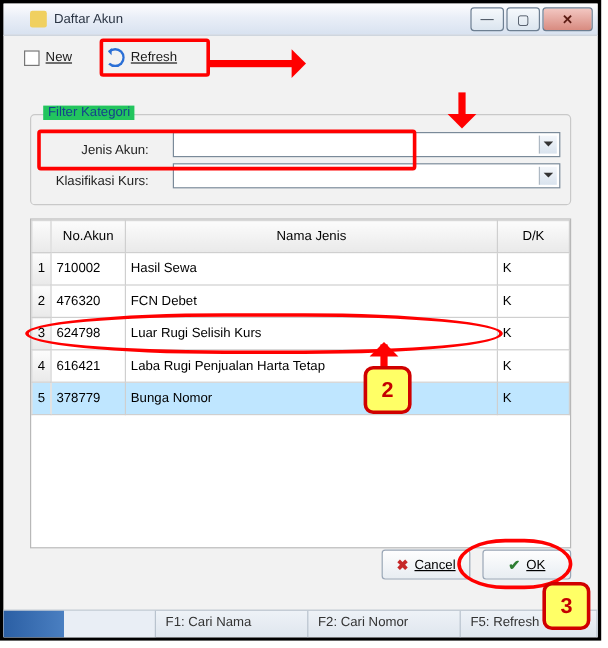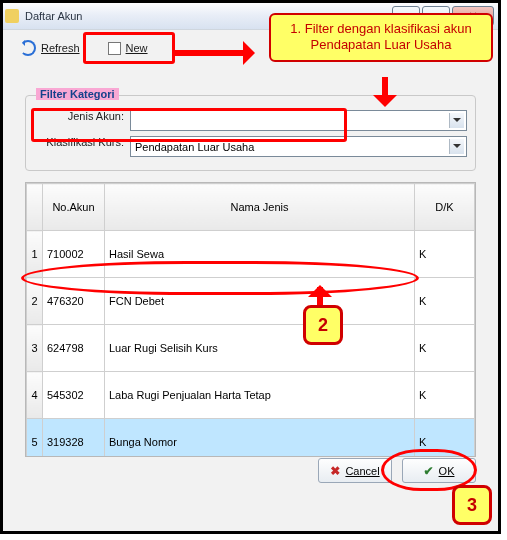--- a/index.html
+++ b/index.html
@@ -1,49 +1,49 @@
 <!DOCTYPE html>
 <html><head>
 <meta charset="utf-8">
 <style>
   html,body{margin:0;padding:0;font-family:Tahoma,Arial,sans-serif;font-size:11px;background:#fff}
   .outer-anno{border:3px solid #000;width:501px;height:534px;position:relative;box-sizing:border-box}
   
-  .titlebar{height:26px;background:linear-gradient(#fdfdfe,#e9eef7 45%,#d8e2f0);border-bottom:1px solid #9aa7b7;display:flex;align-items:center;padding:0 0;position:relative}
+  .titlebar{height:26px;background:linear-gradient(#fdfdfe,#e9eef7 45%,#d8e2f0);border-bottom:1px solid #9aa7b7;display:flex;align-items:center;padding:0 20px;position:relative}
   .titlebar .tic{width:14px;height:14px;margin:0 6px 0 2px;background:#f0d060;border-radius:2px}
   .titlebar .ttl{color:#2b3544}
   .winbtns{position:absolute;right:4px;top:3px;display:flex;gap:2px}
   .winbtn{width:26px;height:18px;border:1px solid #6d7f92;border-radius:3px;background:linear-gradient(#f6f9fc,#dbe5ef);display:flex;align-items:center;justify-content:center;font-size:11px;color:#2b3544}
   .winbtn.close{width:40px;background:linear-gradient(#f3c7c2,#d88b80);color:#5a1a12;font-weight:bold}
   
   .client{position:absolute;top:26px;left:0;right:0;bottom:0;background:#f2f2f2;border-top:1px solid #cfd6de}
   
   .toolbar{height:30px;display:flex;align-items:center;gap:10px;padding:3px 8px}
   .tbtn{display:flex;align-items:center;gap:5px;padding:3px 8px;border:1px solid transparent;border-radius:3px;cursor:pointer;color:#1a1a1a}
   .tbtn .box{width:11px;height:11px;border:1px solid #777;background:#fff}
   .refresh-ico{width:12px;height:12px;border:2px solid #2a6fd6;border-left-color:transparent;border-radius:50%;position:relative}
   .refresh-ico::after{content:"";position:absolute;left:-3px;top:-2px;border:3px solid transparent;border-right-color:#2a6fd6}
   .u{text-decoration:underline}
   .redbox{border:3px solid #f00;border-radius:3px}
   .refresh-outline{position:absolute;left:80px;top:29px;width:86px;height:26px;z-index:5}
   
   .group{position:absolute;left:22px;top:65px;right:22px;height:74px;border:1px solid #c9c9c9;border-radius:4px}
-  .group .legend{position:absolute;top:-8px;left:10px;background:#f9a8d4;padding:0 4px;color:#15428b;font-weight:bold}
-  .frow{position:absolute;left:8px;right:8px;display:flex;align-items:flex-start;gap:6px}
+  .group .legend{position:absolute;top:-8px;left:10px;background:#22c55e;padding:0 4px;color:#15428b;font-weight:normal}
+  .frow{position:absolute;left:8px;right:8px;display:flex;align-items:flex-end;gap:20px}
   .frow.r1{top:14px}
   .frow.r2{top:40px}
   .flabel{width:90px;text-align:right;color:#222}
   .combo{flex:1;height:19px;background:#fff;border:1px solid #7a8a99;display:flex;align-items:center;padding:0 16px 0 4px;position:relative}
   .combo .arrow{position:absolute;right:2px;top:2px;width:14px;height:15px;background:linear-gradient(#f4f7fb,#d9e3ee);border-left:1px solid #aeb9c4;display:flex;align-items:center;justify-content:center}
   .combo .arrow::after{content:"";border:4px solid transparent;border-top-color:#333;margin-top:3px}
   .klas-outline{position:absolute;left:28px;top:105px;width:310px;height:28px;z-index:5}
   
   .tablewrap{position:absolute;left:22px;top:152px;right:22px;bottom:74px;border:1px solid #b8b8b8;background:#fff;overflow:hidden}
   table{border-collapse:collapse;width:100%;table-layout:fixed}
-  th,td{border:1px solid #cfcfcf;padding:14px 4px;height:18px;text-align:left;white-space:nowrap;overflow:hidden}
+  th,td{border:1px solid #cfcfcf;padding:4px 4px;height:18px;text-align:left;white-space:nowrap;overflow:hidden}
   th{background:linear-gradient(#fcfcfc,#e9e9e9);font-weight:normal;text-align:center}
   col.c0{width:16px}col.c1{width:62px}col.c2{}col.c3{width:60px}
   td.rownum{background:linear-gradient(#fcfcfc,#e9e9e9);text-align:center}
   tr.sel td{background:#bfe6ff}
   
   .ellipse{position:absolute;border:3px solid #f00;border-radius:50%/60%;z-index:6;pointer-events:none}
   .row-ellipse{left:18px;top:258px;width:392px;height:28px}
   .ok-ellipse{left:378px;bottom:40px;width:90px;height:36px}
   
   .footer-btns{position:absolute;right:22px;bottom:48px;display:flex;gap:10px}
@@ -74,42 +74,41 @@
       <div class="winbtn">—</div>
       <div class="winbtn">▢</div>
       <div class="winbtn close">✕</div>
     </div>
   </div>
 
   <div class="client">
 
     <div class="toolbar">
       <div class="tbtn">
+        <span class="box"></span>
+        <span><span class="u">New</span></span>
+      </div>
+      <div class="tbtn">
         <span class="refresh-ico"></span>
         <span><span class="u">Refresh</span></span>
-      </div>
-      <div class="tbtn">
-        <span class="box"></span>
-        <span><span class="u">New</span></span>
       </div>
     </div>
 
     <div class="group">
       <div class="legend">Filter Kategori</div>
       <div class="frow r1">
         <div class="flabel">Jenis Akun:</div>
         <div class="combo">
           <span></span>
           <span class="arrow"></span>
         </div>
       </div>
       <div class="frow r2">
         <div class="flabel">Klasifikasi Kurs:</div>
         <div class="combo">
-          <span>Pendapatan Luar Usaha</span>
           <span class="arrow"></span>
         </div>
       </div>
     </div>
 
     <div class="tablewrap">
       <table>
         <colgroup>
             <col class="c0">
             <col class="c1">
@@ -138,56 +137,61 @@
               <td>K</td>
             </tr>
             <tr>
               <td class="rownum">3</td>
               <td>624798</td>
               <td>Luar Rugi Selisih Kurs</td>
               <td>K</td>
             </tr>
             <tr>
               <td class="rownum">4</td>
-              <td>545302</td>
+              <td>616421</td>
               <td>Laba Rugi Penjualan Harta Tetap</td>
               <td>K</td>
             </tr>
             <tr class="sel">
               <td class="rownum">5</td>
-              <td>319328</td>
+              <td>378779</td>
               <td>Bunga Nomor</td>
               <td>K</td>
             </tr>
           </tbody>
       </table>
     </div>
 
     <div class="footer-btns">
       <div class="btn">
         <span class="xmark">✖</span>
         <span><span class="u">Cancel</span></span>
       </div>
       <div class="btn">
         <span class="check">✔</span>
         <span><span class="u">OK</span></span>
       </div>
     </div>
 
+    <div class="status">
+      <div class="cell first"></div>
+      <div class="cell" style="width:110px">F1: Cari Nama</div>
+      <div class="cell" style="width:110px">F2: Cari Nomor</div>
+      <div class="cell" style="flex:1">F5: Refresh</div>
+    </div>
   </div>
 
   <div class="redbox refresh-outline"></div>
   <div class="redbox klas-outline"></div>
 
   <div class="arrow-right" style="left:170px;top:40px;width:100px;height:20px">
     <div class="shaft" style="left:0;top:7px;width:78px"></div>
     <div class="head" style="left:70px;top:-2px;border-left-color:#f00"></div>
   </div>
 
-  <div class="callout" style="left:266px;top:10px;width:200px">1. Filter dengan klasifikasi akun Pendapatan Luar Usaha</div>
 
   <div class="arrow-right" style="left:372px;top:74px;width:20px;height:40px">
     <div class="shaft" style="left:7px;top:0;width:6px;height:26px"></div>
     <div class="head" style="left:-2px;top:18px;border-top-color:#f00;border-left-color:transparent"></div>
   </div>
 
   <div class="arrow-right" style="left:230px;top:230px;width:110px;height:50px">
     <div class="shaft" style="right:0;top:44px;width:6px;height:0"></div>
   </div>
 

